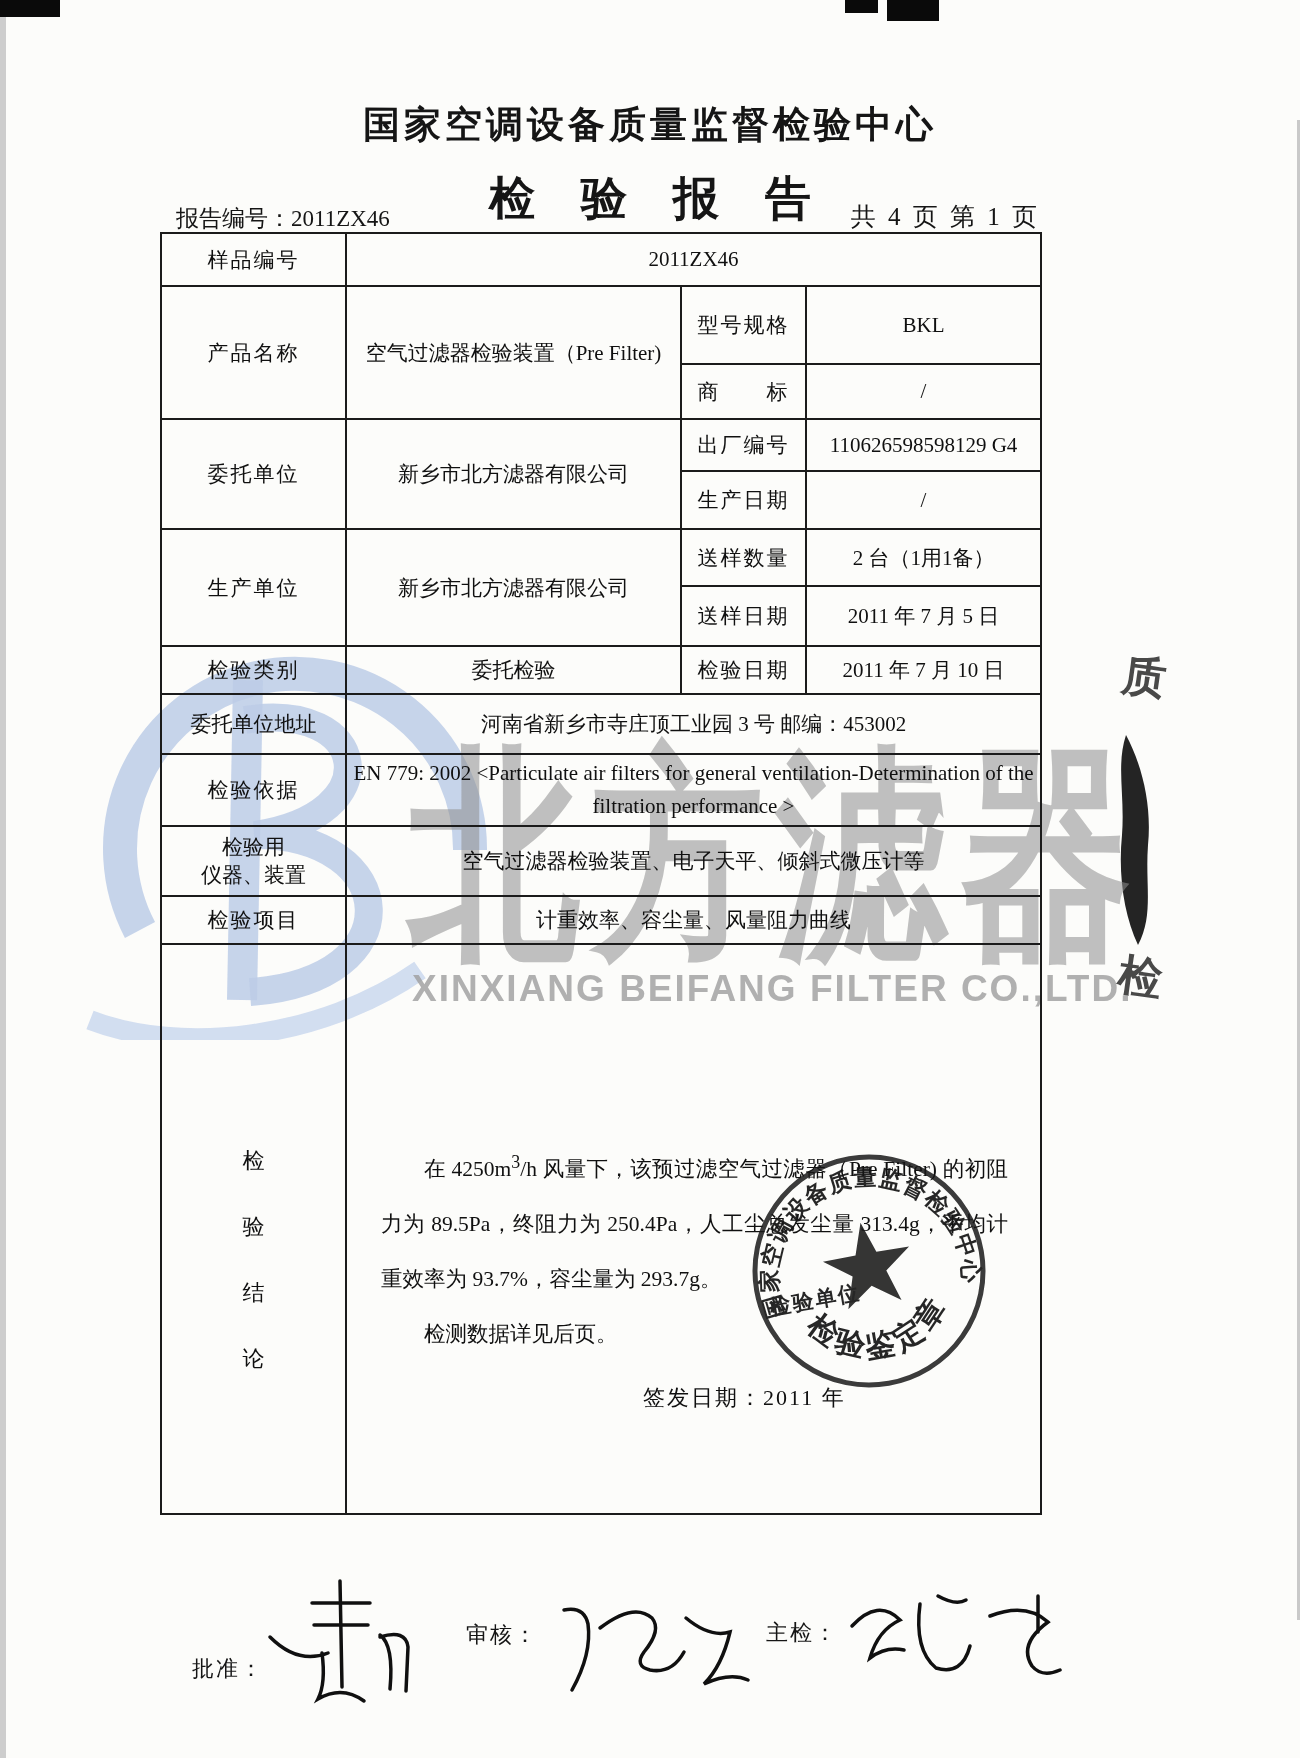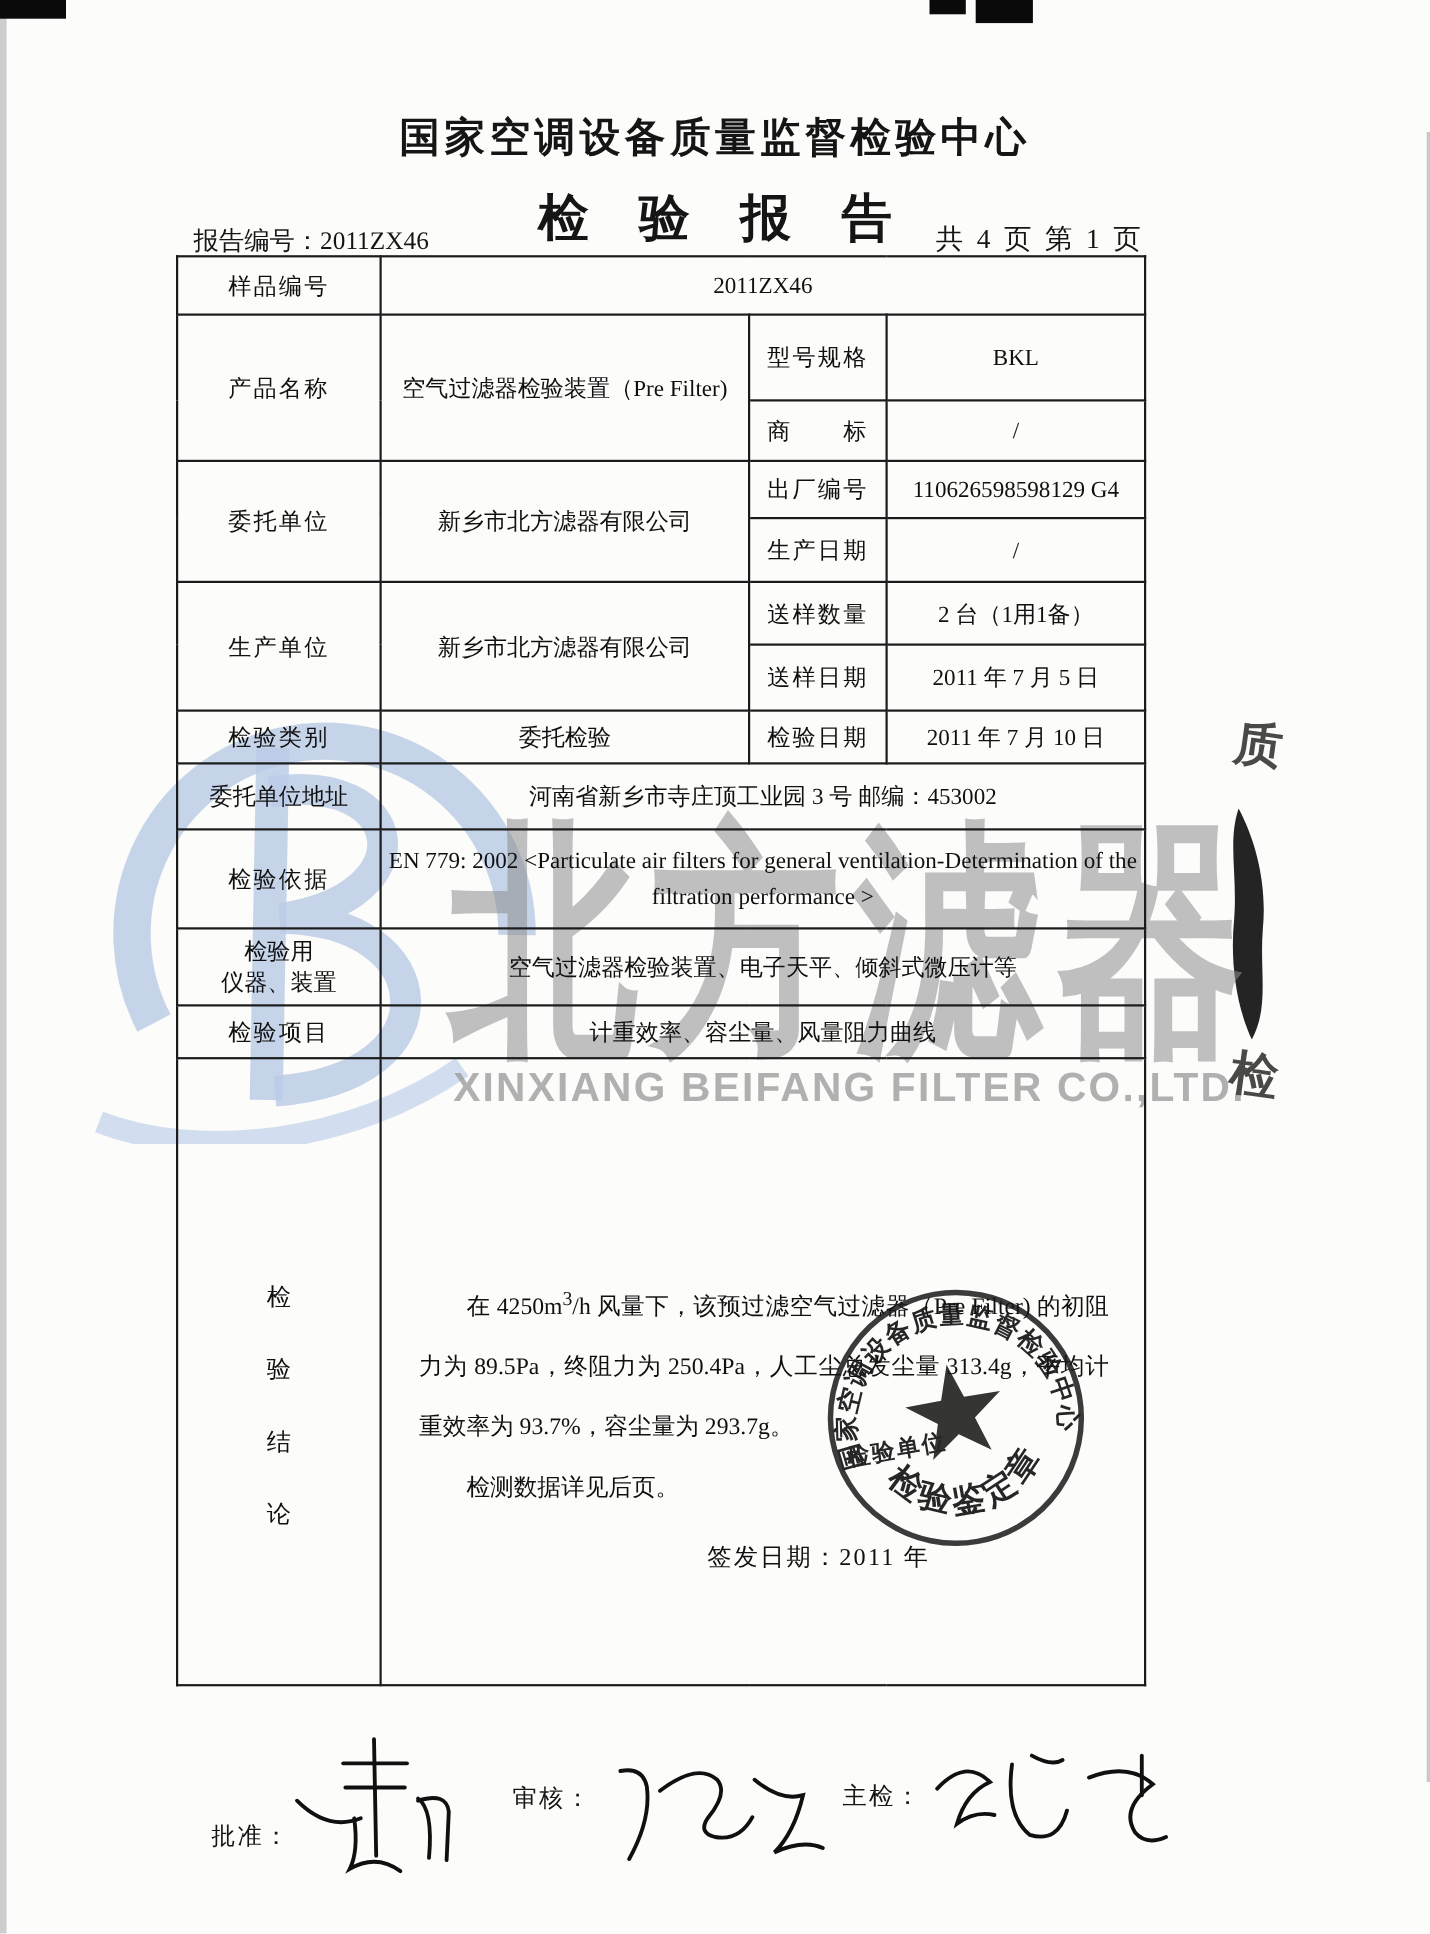--- a/index.html
+++ b/index.html
@@ -162,21 +162,21 @@
       <td>委托检验</td>
       <td class="lbl">检验日期</td>
       <td>2011 年 7 月 10 日</td>
     </tr>
 
     <tr style="height:60px">
       <td class="lbl" style="letter-spacing:0;">委托单位地址</td>
       <td colspan="3">河南省新乡市寺庄顶工业园 3 号  邮编：453002</td>
     </tr>
 
-    <tr style="height:90px">
+    <tr style="height:72px">
       <td class="lbl">检验依据</td>
       <td colspan="3" class="en">EN 779: 2002 &lt;Particulate air filters for general ventilation-Determination of the filtration performance &gt;</td>
     </tr>
 
     <tr style="height:70px">
       <td>
         <div>检验用</div>
         <div>仪器、装置</div>
       </td>
       <td colspan="3">空气过滤器检验装置、电子天平、倾斜式微压计等</td>

